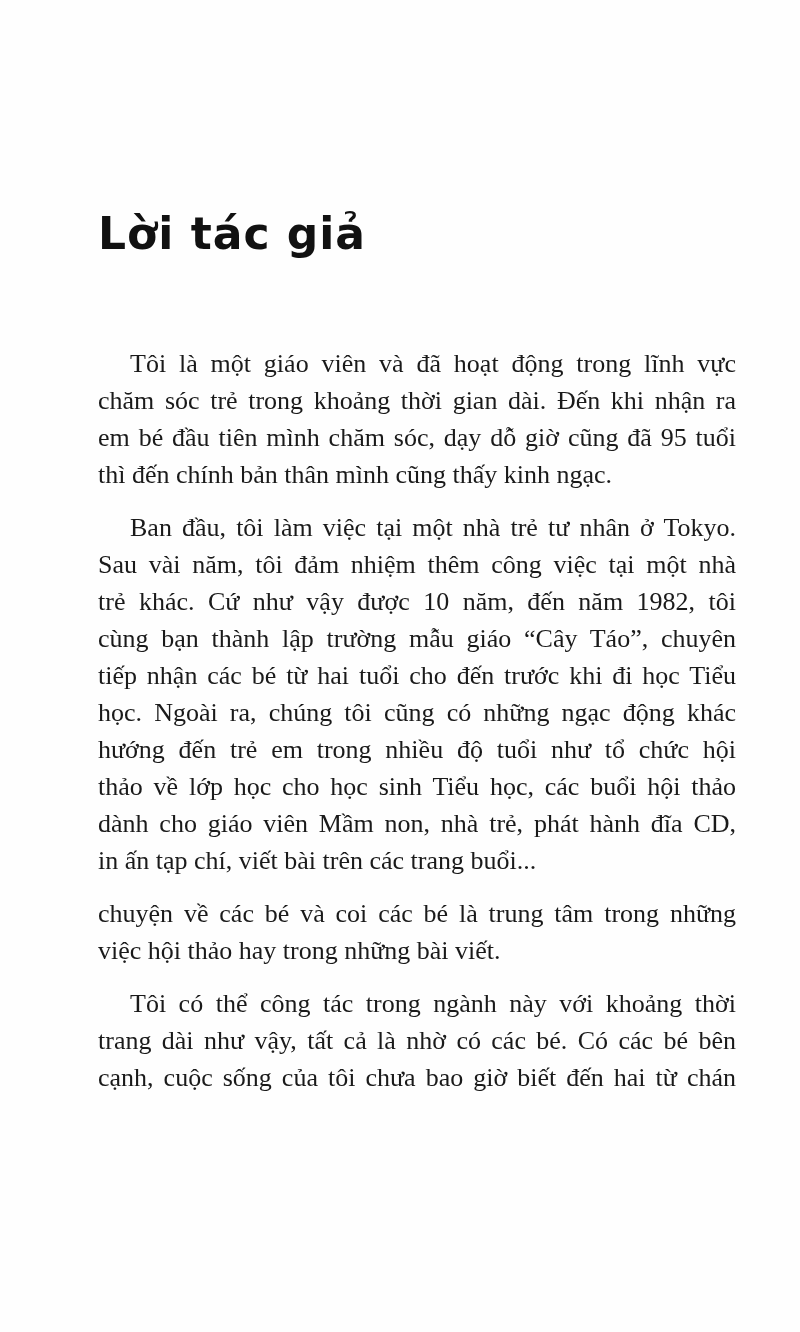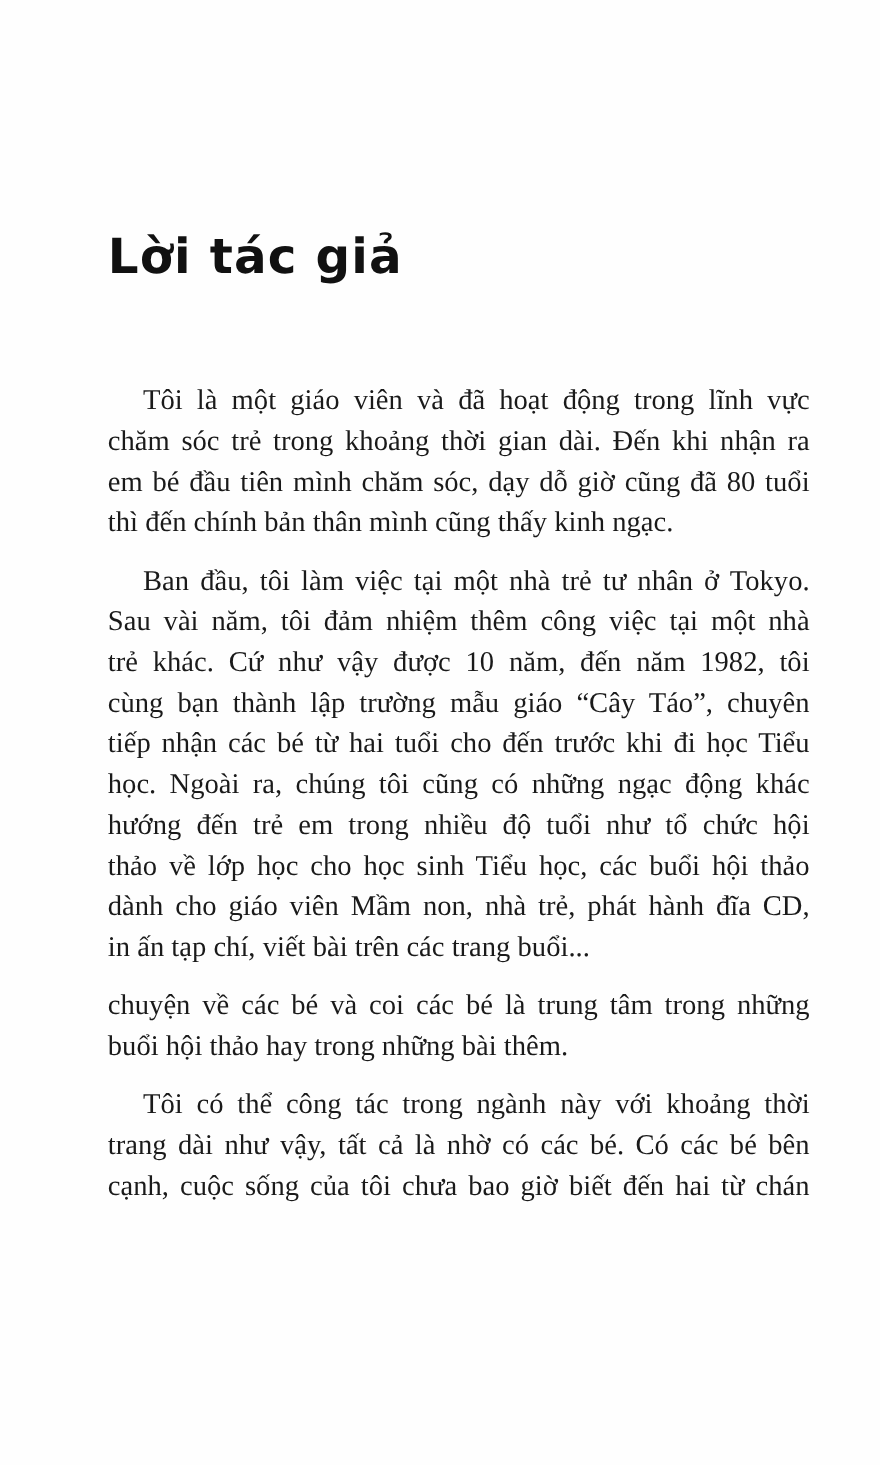--- a/index.html
+++ b/index.html
@@ -26,38 +26,38 @@
 </head>
 <body>
 
 <div class="page">
   <h1 class="heading">Lời tác giả</h1>
 
   <div class="body-text">
     <p class="para">
       <span class="line first">Tôi là một giáo viên và đã hoạt động trong lĩnh vực</span>
       <span class="line">chăm sóc trẻ trong khoảng thời gian dài. Đến khi nhận ra</span>
-      <span class="line">em bé đầu tiên mình chăm sóc, dạy dỗ giờ cũng đã 80 tuổi</span>
+      <span class="line">em bé đầu tiên mình chăm sóc, dạy dỗ giờ cũng đã 95 tuổi</span>
       <span class="line last">thì đến chính bản thân mình cũng thấy kinh ngạc.</span>
     </p>
     <p class="para">
       <span class="line first">Ban đầu, tôi làm việc tại một nhà trẻ tư nhân ở Tokyo.</span>
       <span class="line">Sau vài năm, tôi đảm nhiệm thêm công việc tại một nhà</span>
       <span class="line">trẻ khác. Cứ như vậy được 10 năm, đến năm 1982, tôi</span>
       <span class="line">cùng bạn thành lập trường mẫu giáo “Cây Táo”, chuyên</span>
       <span class="line">tiếp nhận các bé từ hai tuổi cho đến trước khi đi học Tiểu</span>
       <span class="line">học. Ngoài ra, chúng tôi cũng có những ngạc động khác</span>
       <span class="line">hướng đến trẻ em trong nhiều độ tuổi như tổ chức hội</span>
       <span class="line">thảo về lớp học cho học sinh Tiểu học, các buổi hội thảo</span>
       <span class="line">dành cho giáo viên Mầm non, nhà trẻ, phát hành đĩa CD,</span>
       <span class="line last">in ấn tạp chí, viết bài trên các trang buổi...</span>
     </p>
     <p class="para">
       <span class="line">chuyện về các bé và coi các bé là trung tâm trong những</span>
-      <span class="line last">buổi hội thảo hay trong những bài thêm.</span>
+      <span class="line last">việc hội thảo hay trong những bài viết.</span>
     </p>
     <p class="para">
       <span class="line first">Tôi có thể công tác trong ngành này với khoảng thời</span>
       <span class="line">trang dài như vậy, tất cả là nhờ có các bé. Có các bé bên</span>
       <span class="line">cạnh, cuộc sống của tôi chưa bao giờ biết đến hai từ chán</span>
     </p>
   </div>
 </div>
 
 </body></html>

